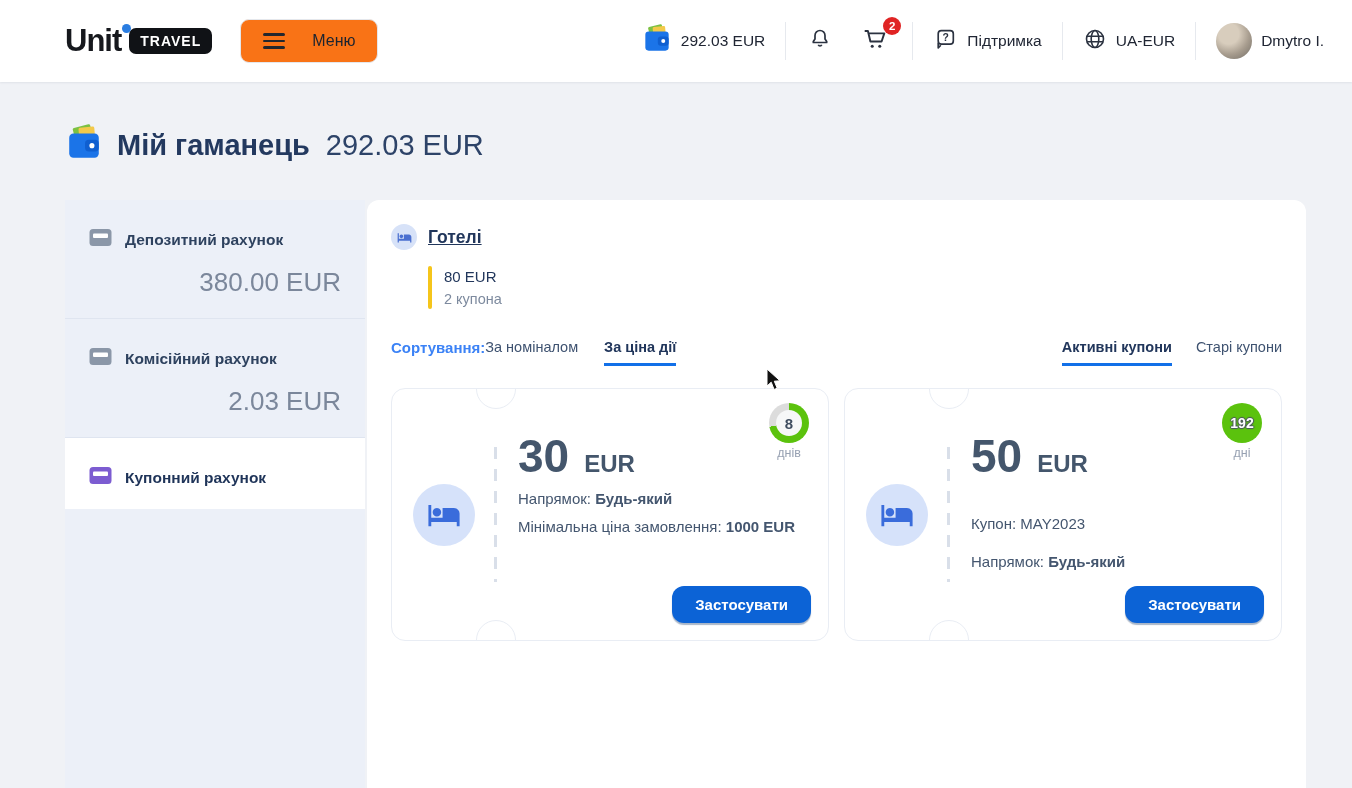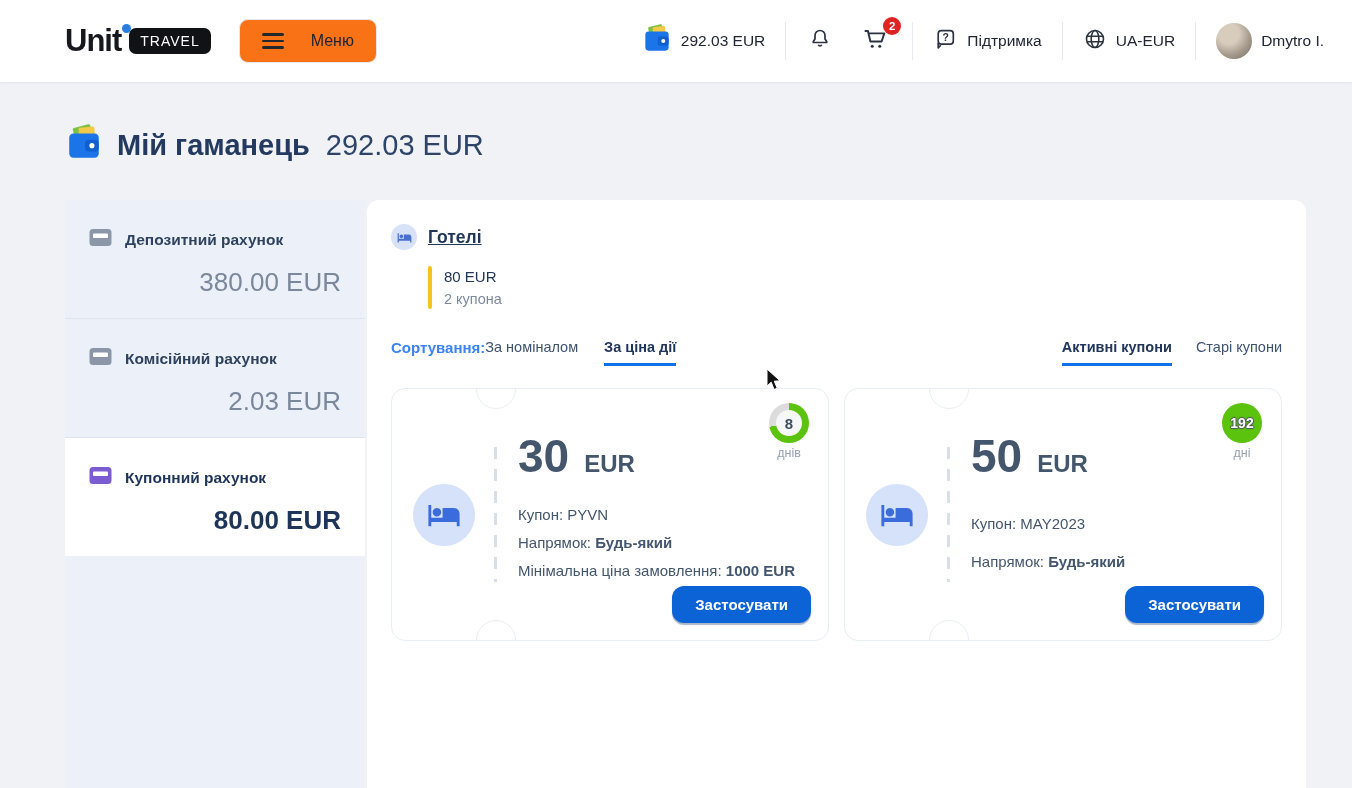--- a/index.html
+++ b/index.html
@@ -5,21 +5,21 @@
   * { margin:0; padding:0; box-sizing:border-box; }
   html,body { width:1352px; height:788px; overflow:hidden;
     font-family:"Liberation Sans", sans-serif; background:#f0f2f6; color:#21365b; }
 
   
   .header { height:82px; background:#fff; display:flex; align-items:center;
     padding:0 28px 0 65px; box-shadow:0 1px 2px rgba(20,30,60,.07); position:relative; z-index:5; }
   .logo { display:flex; align-items:center; gap:8px; cursor:pointer; }
   .logo-word { font-size:31px; font-weight:800; letter-spacing:-1px; color:#16181d; position:relative; }
   .logo-dot { position:absolute; top:1px; left:57px; width:9px; height:9px; border-radius:50%; background:#2a7de1; }
-  .logo-badge { background:#101216; color:#fff; font-weight:400; font-size:14px;
+  .logo-badge { background:#101216; color:#fff; font-weight:700; font-size:14px;
     letter-spacing:1px; padding:5px 11px; border-radius:7px; }
   .menu-btn { margin-left:28px; display:flex; align-items:center; gap:27px;
     border:1px solid #e4e7ec; border-radius:9px; padding:12px 22px; background:#f97316; cursor:pointer; }
   .hamburger { width:22px; display:flex; flex-direction:column; gap:4px; }
   .hamburger span { height:2.4px; background:#23272e; border-radius:2px; }
   .menu-label { font-size:16px; color:#1c2430; }
   .hdr-right { margin-left:auto; display:flex; align-items:center; gap:20px; }
   .hdr-sep { width:1px; height:38px; background:#e6e9ee; }
   .hdr-item { display:flex; align-items:center; gap:9px; cursor:pointer; }
   .hdr-balance-text, .hdr-text { font-size:15.5px; color:#202634; }
@@ -238,21 +238,20 @@
     <div class="acct selected">
       <div class="acct-row1">
         <span>
           <svg width="23" height="19" viewBox="0 0 23 19">
               <rect x="0.5" y="1" width="22" height="17" rx="3.5" fill="#7c5cd1"></rect>
               <rect x="4" y="5.5" width="15" height="4.5" rx="1" fill="#fff"></rect>
             </svg>
         </span>
         <span class="acct-label">Купонний рахунок</span>
       </div>
-      <div class="acct-amount">80.00 EUR</div>
     </div>
   </div>
 
   <div class="panel">
 
     <div class="cat-head">
       <span class="cat-icon">
         <svg width="15" height="15" viewBox="0 0 24 24" fill="currentColor">
           <path d="M7 13c1.66 0 3-1.34 3-3S8.66 7 7 7s-3 1.34-3 3 1.34 3 3 3zm12-6h-8v7H3V5H1v15h2v-3h18v3h2v-9c0-2.21-1.79-4-4-4z"></path>
         </svg>
@@ -289,23 +288,20 @@
               <path d="M7 13c1.66 0 3-1.34 3-3S8.66 7 7 7s-3 1.34-3 3 1.34 3 3 3zm12-6h-8v7H3V5H1v15h2v-3h18v3h2v-9c0-2.21-1.79-4-4-4z"></path>
             </svg>
           </span>
         </div>
         <div class="dashes"></div>
         <div class="card-body">
           <div class="val-row">
             <span class="val-num">30</span>
             <span class="val-cur">EUR</span>
           </div>
-          <div class="detail d1">
-            <span>Купон:</span> <span>PYVN</span>
-          </div>
           <div class="detail d2">
             <span>Напрямок:</span> <b>Будь-який</b>
           </div>
           <div class="detail d3">
             <span>Мінімальна ціна замовлення:</span> <b>1000 EUR</b>
           </div>
           <button class="apply-btn">Застосувати</button>
         </div>
         <div class="days-badge">
           <div class="pie" style="background: conic-gradient(rgb(91, 194, 13) 0deg, rgb(91, 194, 13) 259.2deg, rgb(220, 220, 220) 259.2deg, rgb(220, 220, 220) 360deg);">

